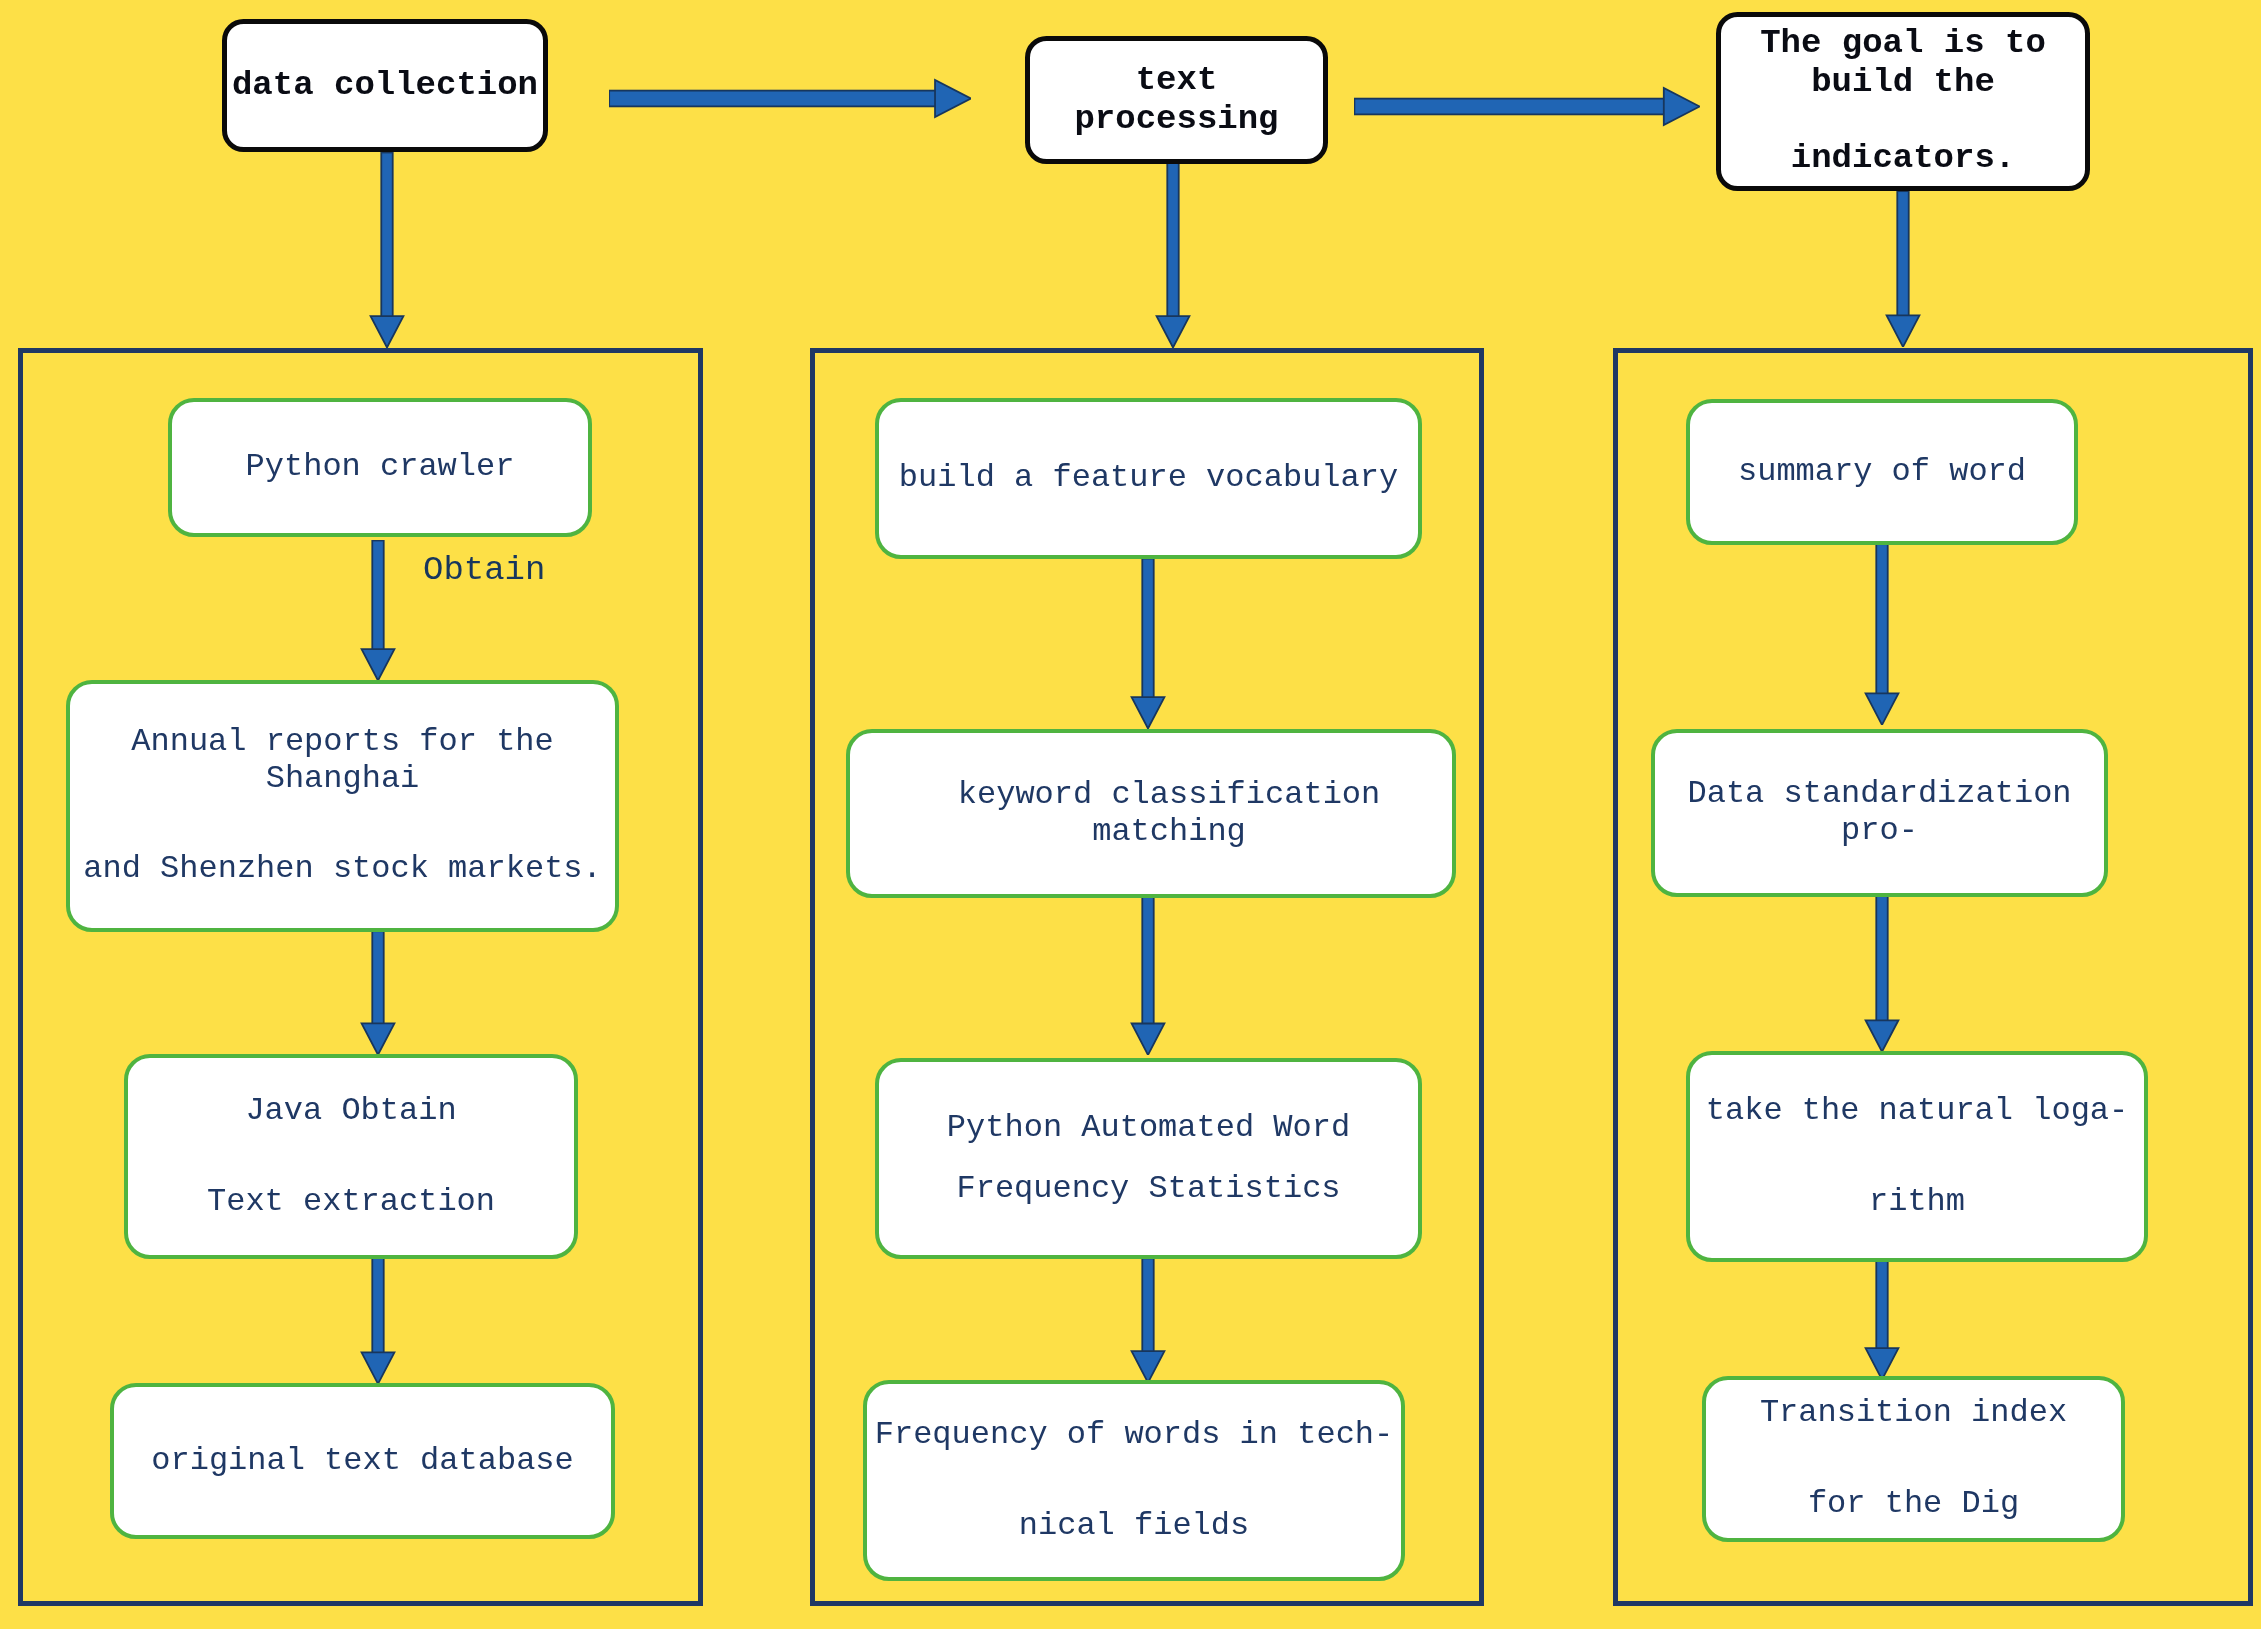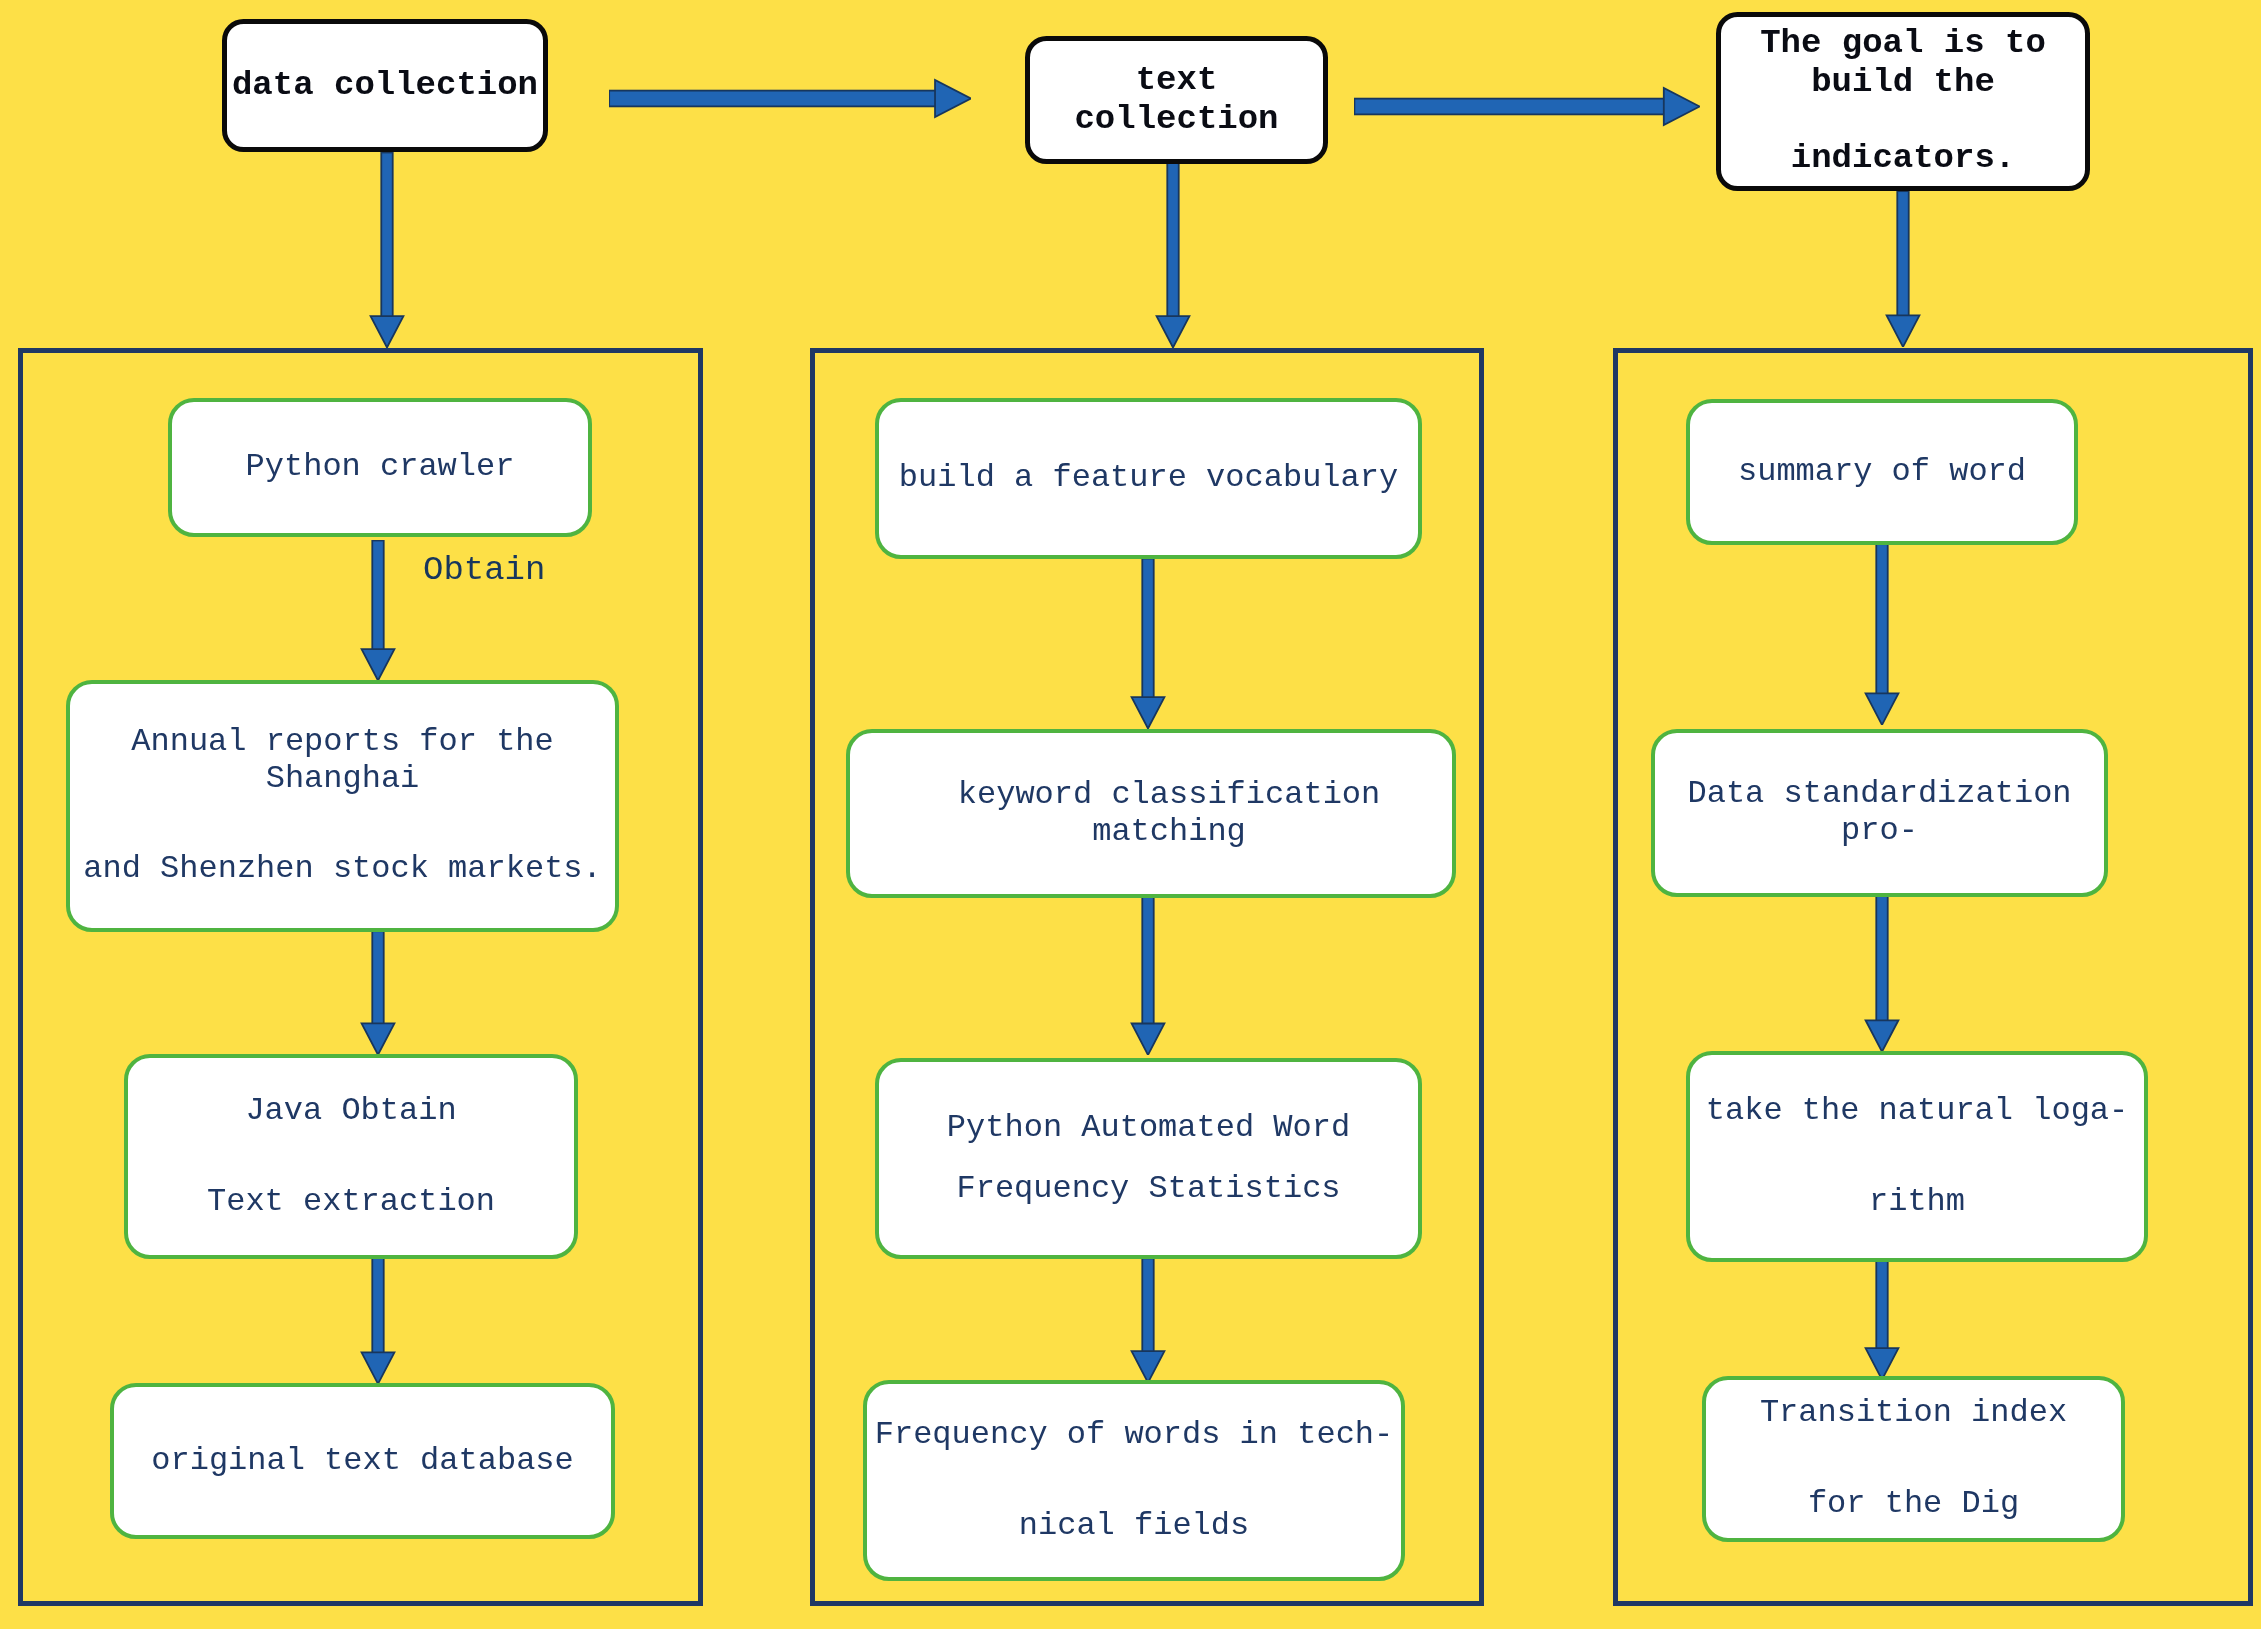--- a/index.html
+++ b/index.html
@@ -32,21 +32,21 @@
 
   <div class="panel" style="left:18px;top:348px;width:685px;height:1258px;"></div>
   <div class="panel" style="left:810px;top:348px;width:674px;height:1258px;"></div>
   <div class="panel" style="left:1613px;top:348px;width:640px;height:1258px;"></div>
 
   <div class="tbox" style="left:222px;top:19.4px;width:326px;height:133px;">
     <span>data collection</span>
   </div>
 
   <div class="tbox" style="left:1025px;top:36px;width:303px;height:128px;">
-    <span>text collection</span>
+    <span>text processing</span>
   </div>
 
   <div class="tbox" style="left:1716px;top:11.5px;width:374px;height:179px;gap:36px;">
     <span>The goal is to build the</span>
     <span>indicators.</span>
   </div>
 
   <svg class="arrow" style="left:609px;top:72px;" width="362" height="53" viewBox="0 0 505 74">
     <rect x="0" y="26" width="457" height="22" fill="#2065B4" stroke="#17365D" stroke-width="2.5"></rect>
     <polygon points="455,11 455,63 505,37" fill="#2065B4" stroke="#17365D" stroke-width="2.5"></polygon>

